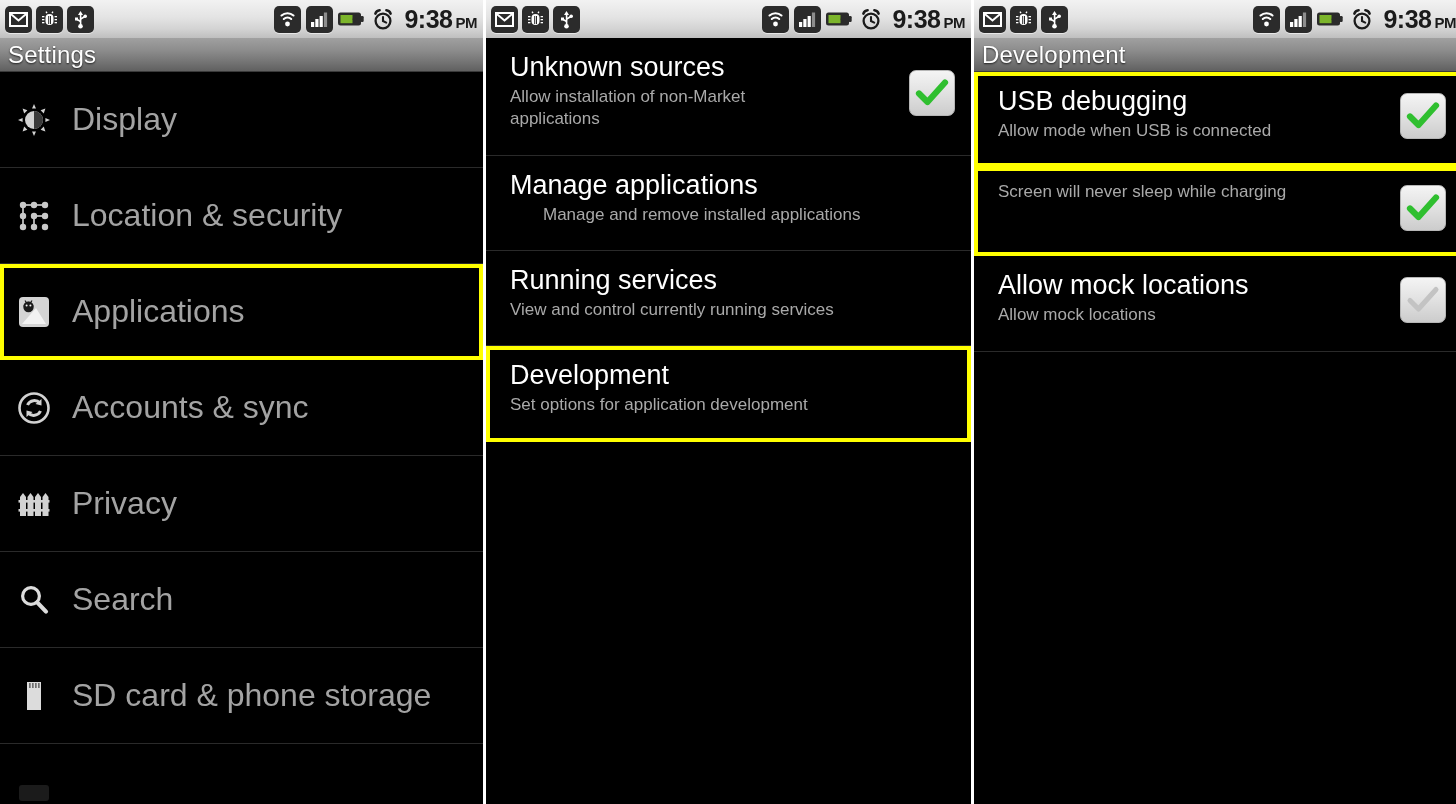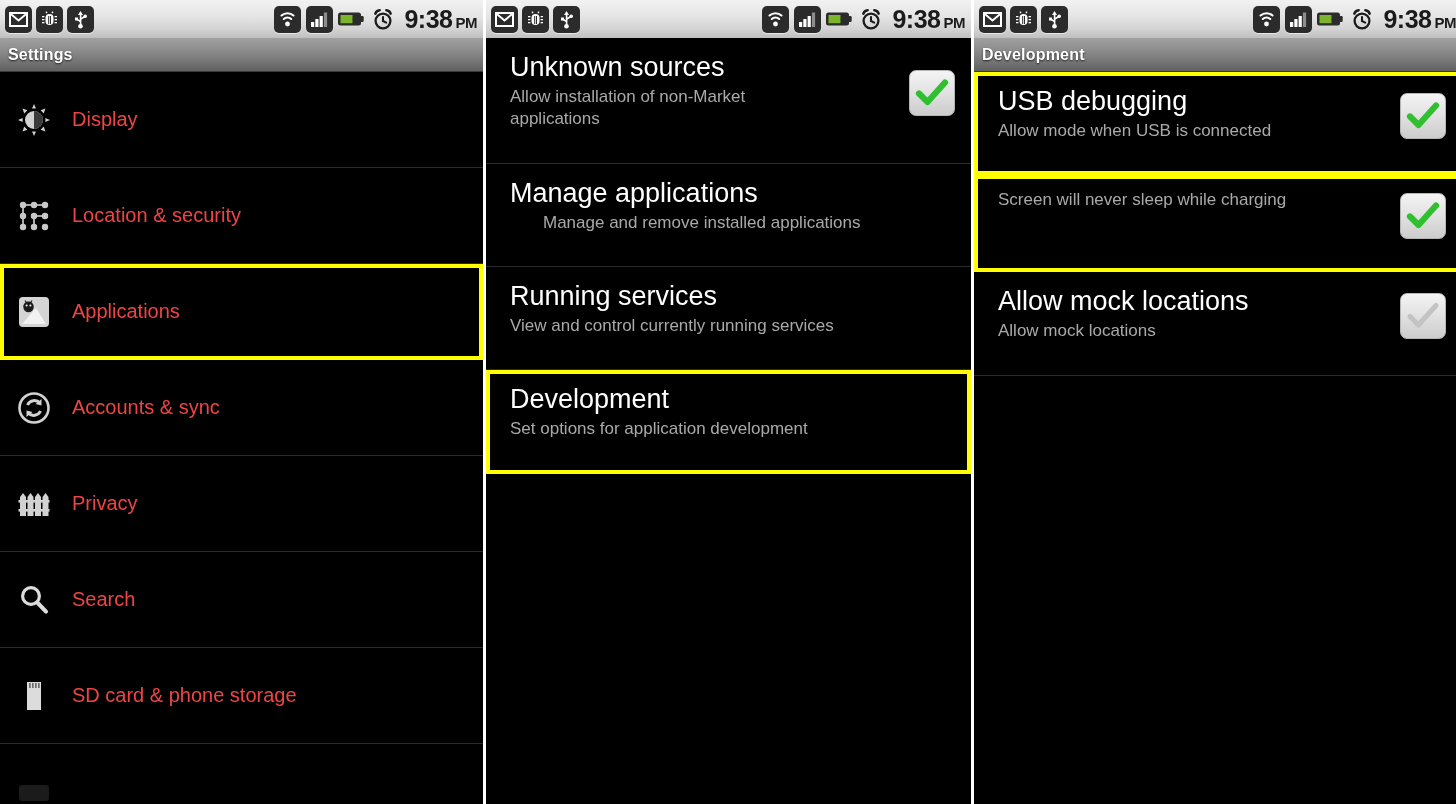--- a/index.html
+++ b/index.html
@@ -79,22 +79,22 @@
   .titlebar {
     height: 34px;
     width: 100%;
     background: linear-gradient(to bottom, #a0a0a0 0%, #8e8e8e 35%, #767676 70%, #606060 100%);
     border-bottom: 1px solid #3a3a3a;
     display: flex;
     align-items: center;
     padding-left: 8px;
   }
   .titlebar .title {
-    font-size: 16px;
-    font-weight: bold;
+    font-size: 24px;
+    font-weight: normal;
     color: #ffffff;
     text-shadow: 0 1px 2px rgba(0,0,0,.75);
     letter-spacing: 0.2px;
   }
 
   
   .list { width: 100%; background: #000; }
 
   .row {
     position: relative;
@@ -108,28 +108,28 @@
   
   .row.icon-row { min-height: 96px; padding: 0 14px 0 16px; }
   .row-icon {
     width: 36px; height: 36px;
     flex: 0 0 36px;
     margin-right: 20px;
     display: flex; align-items: center; justify-content: center;
   }
   .row-icon svg { display: block; }
   .row-label {
-    font-size: 20px;
-    color: #ef4444;
+    font-size: 32px;
+    color: #a3a3a3;
     line-height: 1.15;
     font-weight: normal;
   }
 
   
-  .row.text-row { padding: 14px 16px 32px 24px; align-items: flex-start; }
+  .row.text-row { padding: 14px 16px 24px 24px; align-items: flex-start; }
   .row-text { flex: 1 1 auto; min-width: 0; padding-right: 12px; }
   .row-title {
     font-size: 27px;
     color: #ffffff;
     line-height: 1.18;
     margin-bottom: 2px;
     font-weight: normal;
   }
   .row-summary {
     font-size: 17px;

